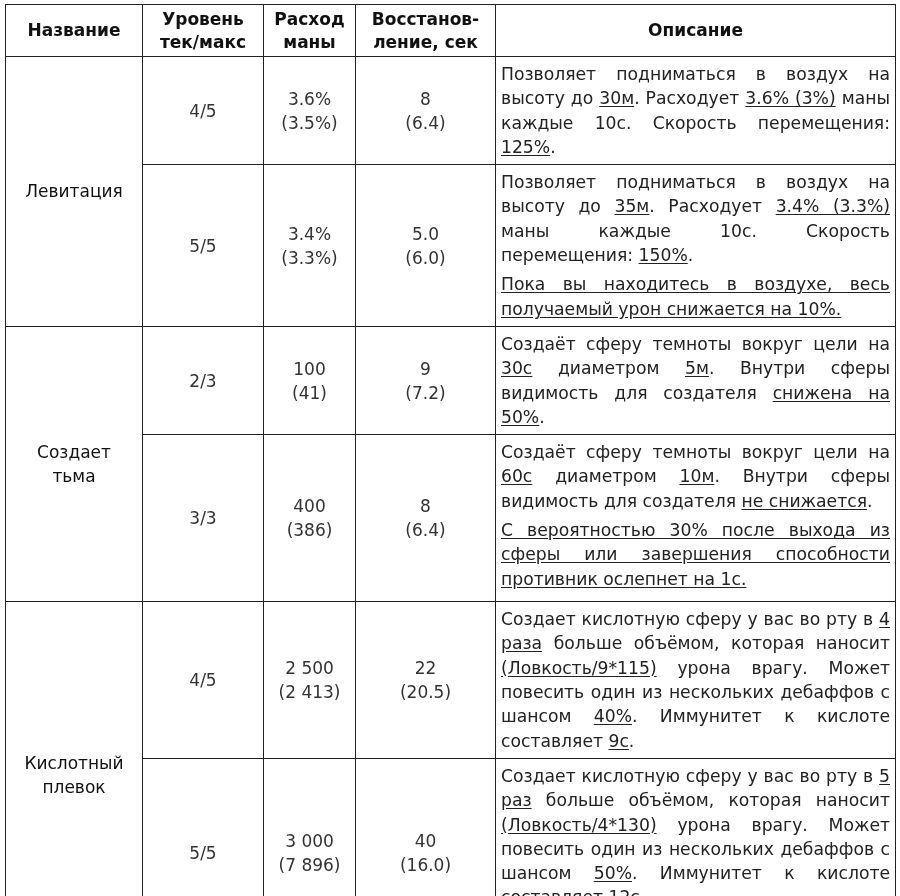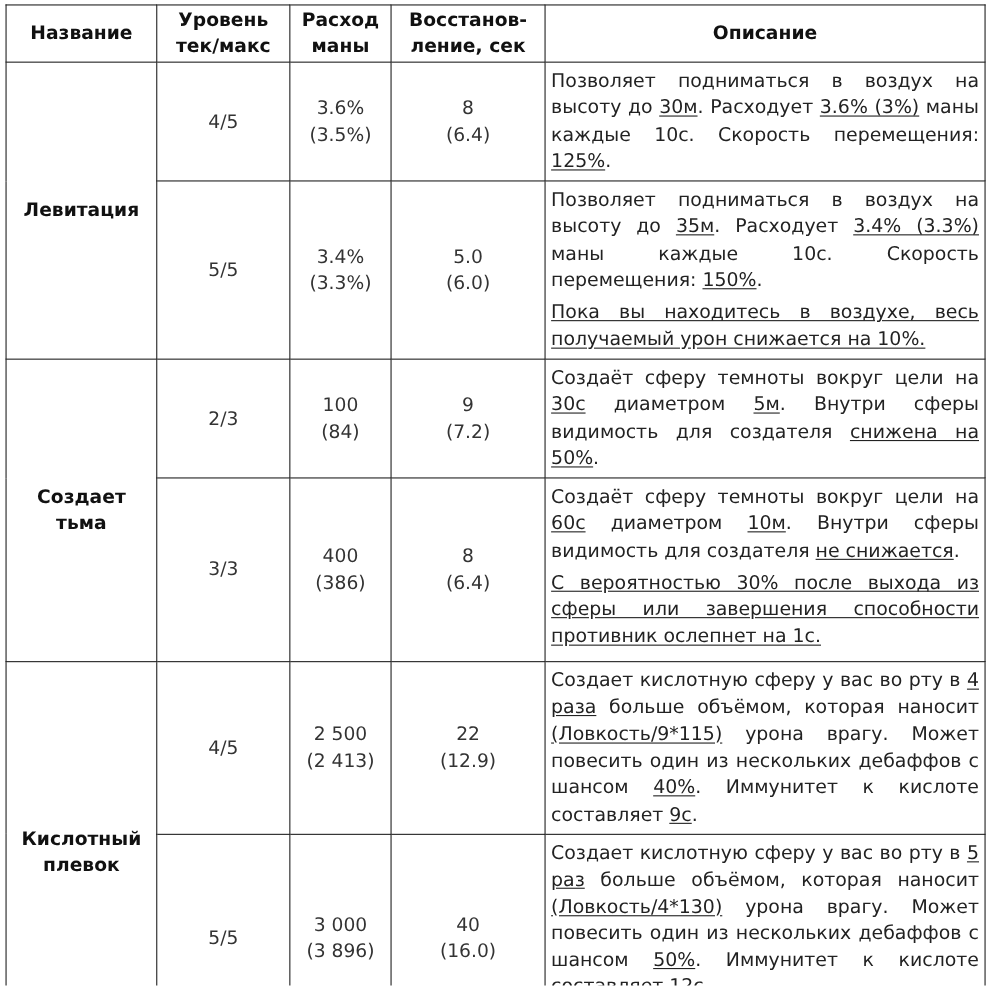--- a/index.html
+++ b/index.html
@@ -7,21 +7,21 @@
   table.skills {
     position:absolute; left:5px; top:4px;
     width:890px; height:887px;
     border-collapse:collapse; table-layout:fixed;
     font-family:"DejaVu Sans", sans-serif; color:#1a1a1a;
   }
   table.skills td, table.skills th {
     border:1.5px solid #222; padding:0;
   }
   th { font-weight:bold; font-size:17px; line-height:23px; text-align:center; vertical-align:middle; color:#111; }
-  td.name { font-weight:bold; font-size:17px; line-height:24px; text-align:center; vertical-align:middle; color:#111; }
+  td.name { font-weight:normal; font-size:17px; line-height:24px; text-align:center; vertical-align:middle; color:#111; }
   td.num { font-size:17px; line-height:24px; text-align:center; vertical-align:middle; color:#333; }
   td.desc { font-size:17.2px; line-height:24.3px; text-align:justify; vertical-align:top; padding:1px 6px 2px 5px; color:#222; }
   td.desc p { margin:5px; text-align:justify; text-align-last:left; }
   .u { text-decoration:underline; text-underline-offset:2px; }
   .line { display:block; }
 </style>
 </head>
 <body>
 
 <table class="skills">
@@ -84,21 +84,21 @@
         </td>
       </tr>
       <tr style="height: 95px;">
         <td class="name" rowspan="2">
           <span class="line">Создает</span>
           <span class="line">тьма</span>
         </td>
         <td class="num">2/3</td>
         <td class="num">
           <span class="line">100</span>
-          <span class="line">(84)</span>
+          <span class="line">(41)</span>
         </td>
         <td class="num">
           <span class="line">9</span>
           <span class="line">(7.2)</span>
         </td>
         <td class="desc">
           <p><span>Создаёт сферу темноты вокруг цели на </span><span class="u">30с</span><span> диаметром </span><span class="u">5м</span><span>. Внутри сферы видимость для создателя </span><span class="u">снижена на 50%</span><span>.</span></p>
         </td>
       </tr>
       <tr style="height: 167px;">
@@ -121,31 +121,31 @@
           <span class="line">Кислотный</span>
           <span class="line">плевок</span>
         </td>
         <td class="num">4/5</td>
         <td class="num">
           <span class="line">2 500</span>
           <span class="line">(2 413)</span>
         </td>
         <td class="num">
           <span class="line">22</span>
-          <span class="line">(12.9)</span>
+          <span class="line">(20.5)</span>
         </td>
         <td class="desc">
           <p><span>Создает кислотную сферу у вас во рту в </span><span class="u">4 раза</span><span> больше объёмом, которая наносит </span><span class="u">(Ловкость/9*115)</span><span> урона врагу. Может повесить один из нескольких дебаффов с шансом </span><span class="u">40%</span><span>. Иммунитет к кислоте составляет </span><span class="u">9с</span><span>.</span></p>
         </td>
       </tr>
       <tr style="height: 190px;">
         <td class="num">5/5</td>
         <td class="num">
           <span class="line">3 000</span>
-          <span class="line">(3 896)</span>
+          <span class="line">(7 896)</span>
         </td>
         <td class="num">
           <span class="line">40</span>
           <span class="line">(16.0)</span>
         </td>
         <td class="desc">
           <p><span>Создает кислотную сферу у вас во рту в </span><span class="u">5 раз</span><span> больше объёмом, которая наносит </span><span class="u">(Ловкость/4*130)</span><span> урона врагу. Может повесить один из нескольких дебаффов с шансом </span><span class="u">50%</span><span>. Иммунитет к кислоте составляет </span><span class="u">12с</span><span>.</span></p>
           <p><span class="u">Радиус прицельной атаки составляет 3м.</span></p>
         </td>
       </tr>

